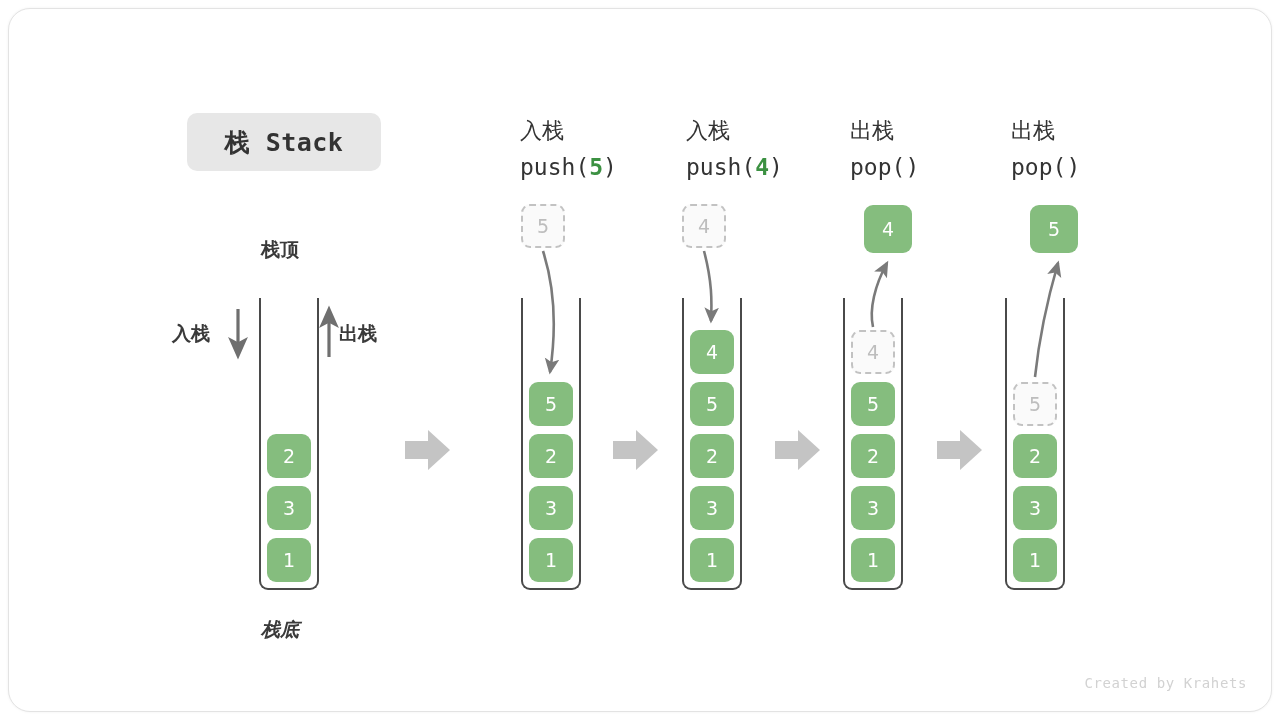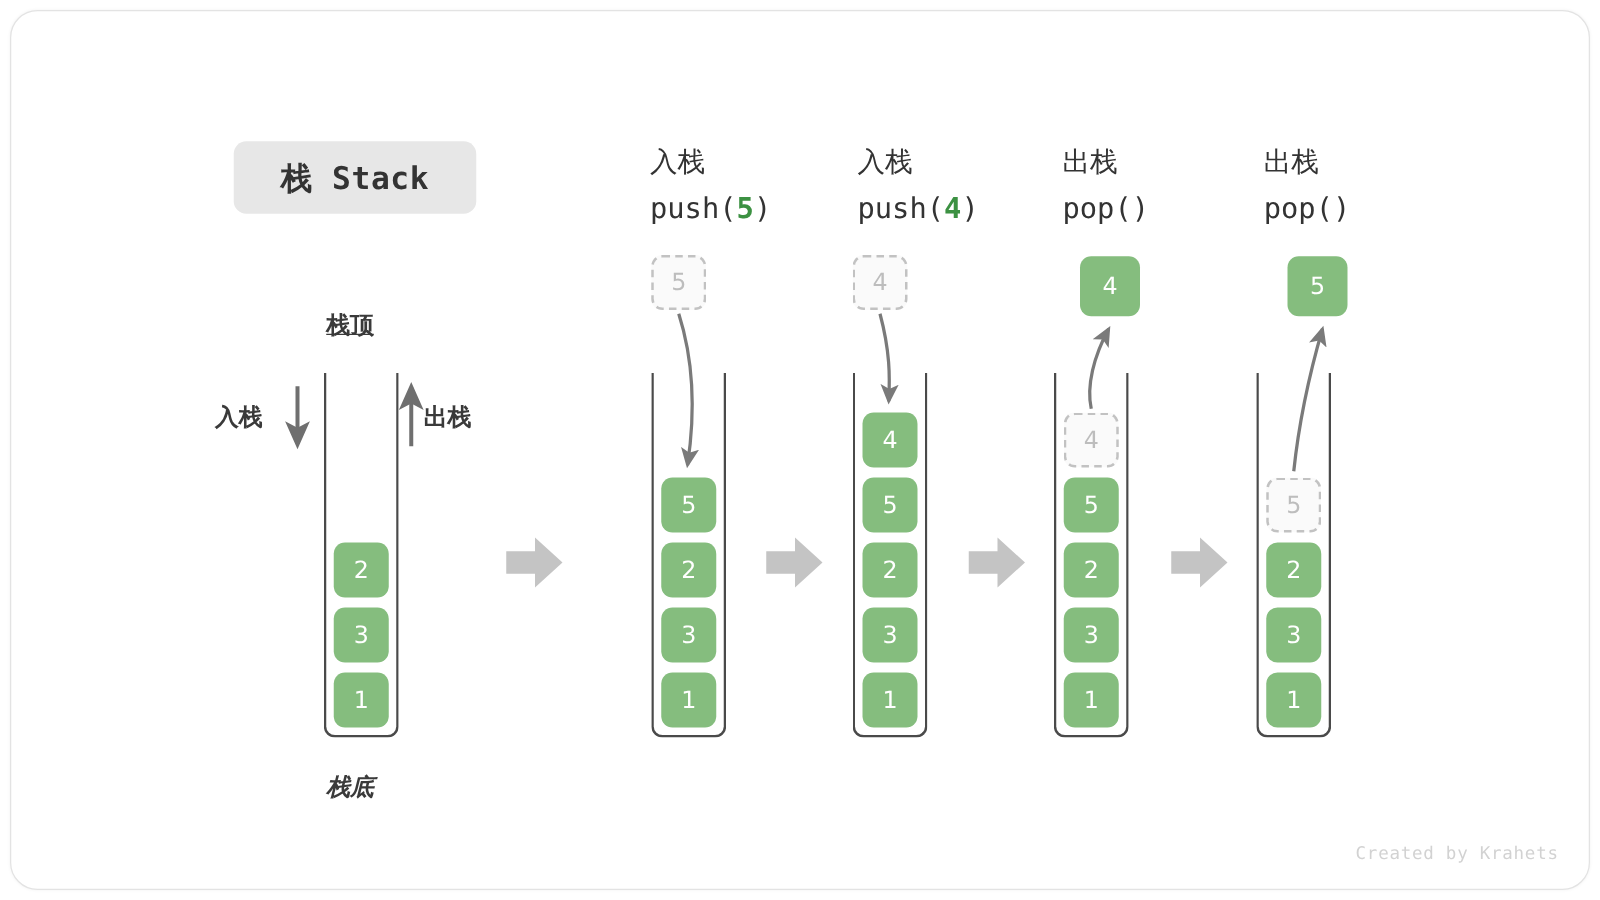--- a/index.html
+++ b/index.html
@@ -147,21 +147,21 @@
     <div class="col-header" style="left:841px; top:103px;">
       <div class="zh">出栈</div>
       <div>pop()</div>
     </div>
 
     <div class="col-header" style="left:1002px; top:103px;">
       <div class="zh">出栈</div>
       <div>pop()</div>
     </div>
 
-    <div class="cn-label" style="left:252px; top:238px;text-decoration:underline;">栈顶</div>
+    <div class="cn-label" style="left:252px; top:228px;">栈顶</div>
     <div class="cn-label" style="left:252px; top:608px;font-style:italic;">栈底</div>
     <div class="cn-label" style="left:163px; top:312px;">入栈</div>
     <div class="cn-label" style="left:330px; top:312px;">出栈</div>
 
     <div class="tube" style="left:250px; top:289px; width:60px; height:292px;"></div>
     <div class="cell solid" style="left:258px; top:425px;">2</div>
     <div class="cell solid" style="left:258px; top:477px;">3</div>
     <div class="cell solid" style="left:258px; top:529px;">1</div>
 
     <div class="cell ghost" style="left:512px; top:195px;">5</div>

